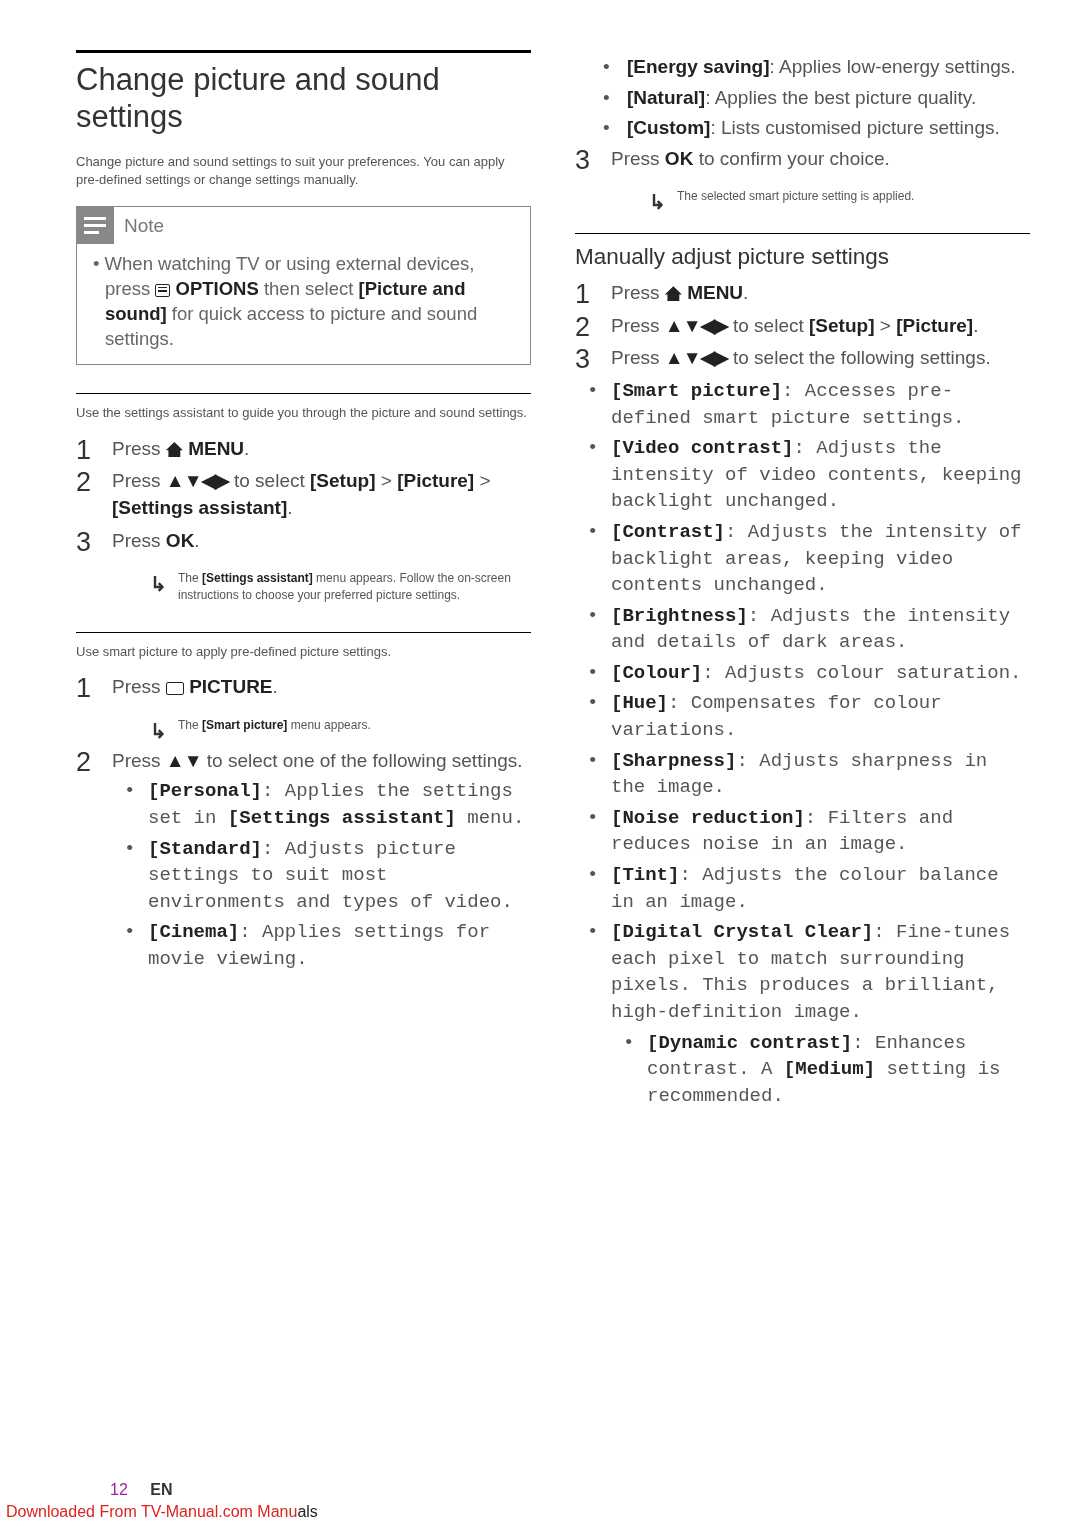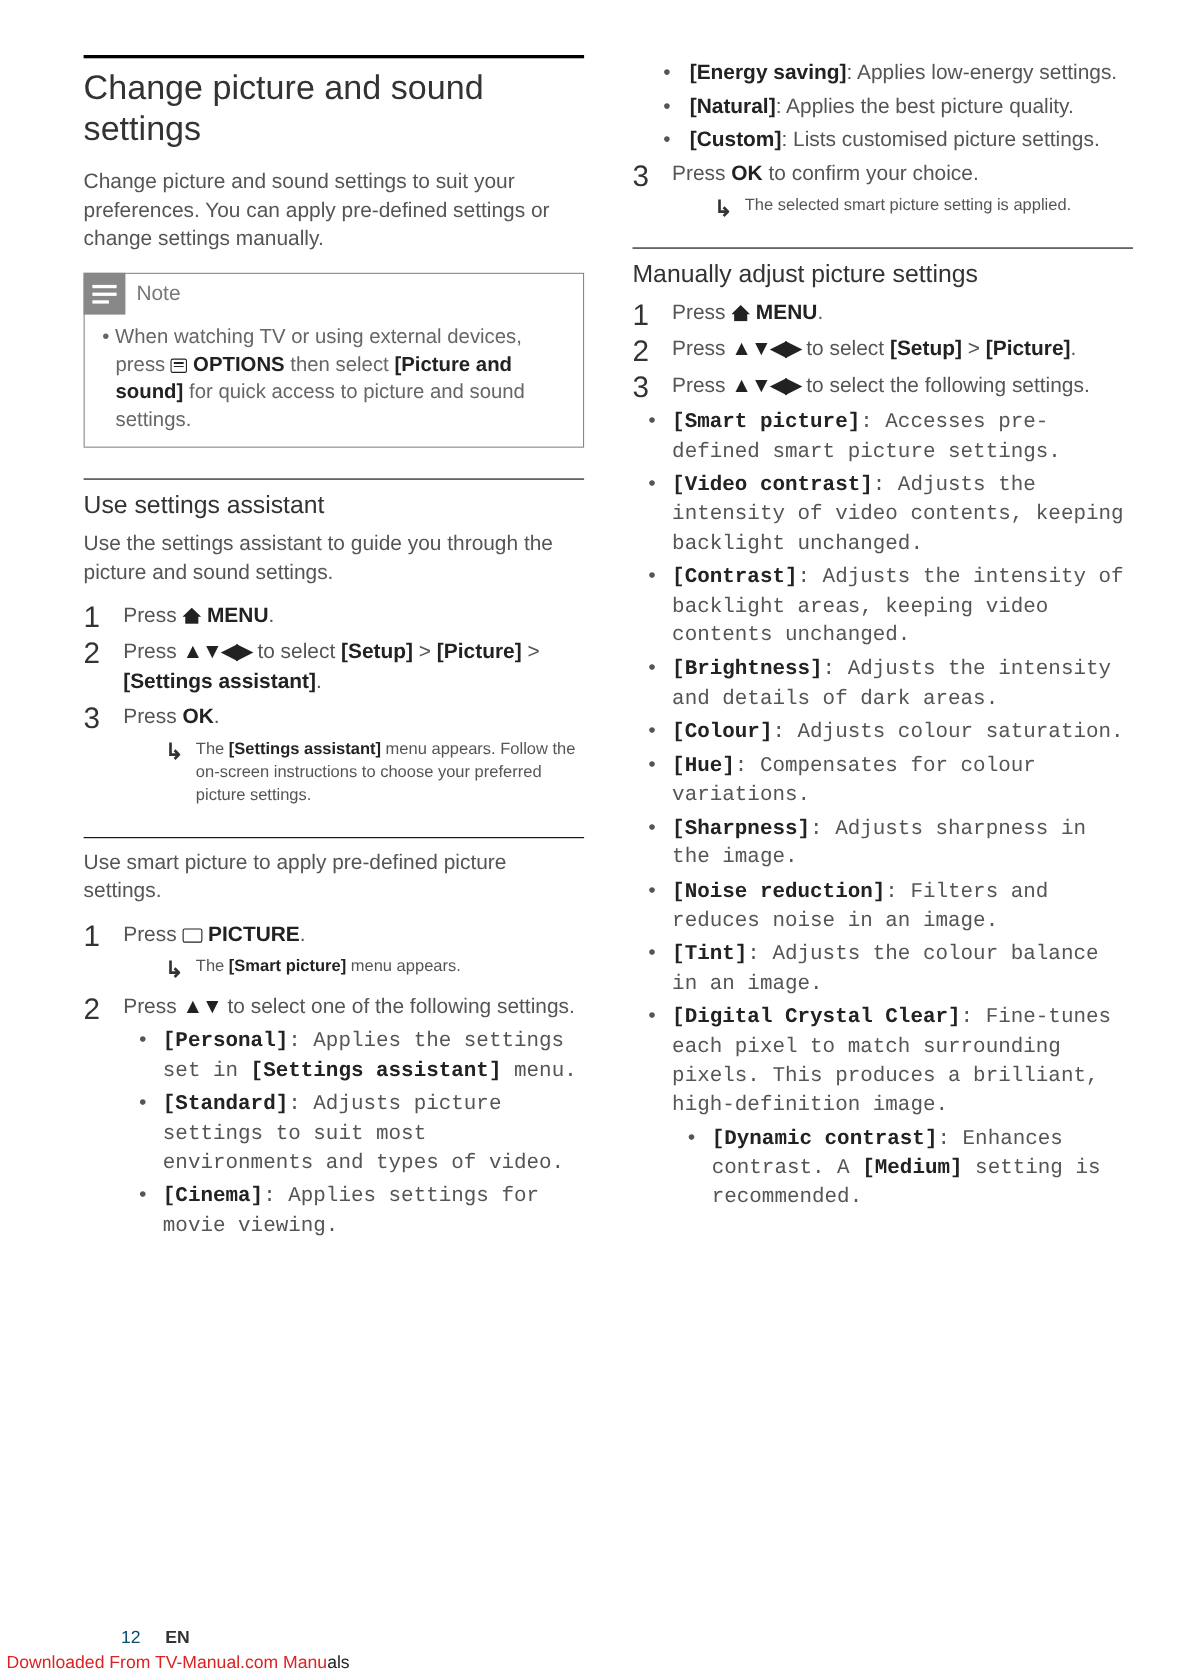--- a/index.html
+++ b/index.html
@@ -30,21 +30,21 @@
     width: 100%;
     margin: 28px 0 10px 0;
   }
   h2.main-heading {
     font-size: 31px;
     font-weight: 400;
     line-height: 1.2;
     margin-bottom: 18px;
   }
   p.para {
-    font-size: 19px;
+    font-size: 13px;
     line-height: 1.35;
     color: #555;
     font-weight: 300;
     margin-bottom: 14px;
   }
   h3.sub-heading {
     font-size: 22.5px;
     font-weight: 500;
     margin-bottom: 10px;
   }
@@ -127,24 +127,24 @@
     left: 28px;
     top: 0;
     font-size: 19px;
     color: #555;
   }
   ul.bullets.tight > li { padding-left: 36px; font-family: Liberation Mono, monospace; }
   ul.bullets.tight > li::before { left: 12px; }
   .result {
     position: relative;
     padding-left: 66px;
-    font-size: 15px;
+    font-size: 12px;
     line-height: 1.4;
     color: #555;
-    margin-top: 4px;
+    margin-top: 16px;
     font-weight: 300;
   }
   .result::before {
     content: "↳";
     position: absolute;
     left: 38px;
     top: 0;
     font-size: 20px;
     font-weight: 600;
     color: #333;
@@ -176,21 +176,21 @@
   }
   .arrows { font-weight: 700; color: #222; letter-spacing: -1px; }
   .footer {
     position: absolute;
     left: 0;
     bottom: 28px;
     width: 100%;
     padding-left: 110px;
     font-size: 16px;
   }
-  .footer .pn { color: #0c4a6e; margin-right: 18px; }
+  .footer .pn { color: #a21caf; margin-right: 18px; }
   .footer .en { color: #333; font-weight: 600; }
   .footer-link {
     position: absolute;
     left: 6px;
     bottom: 6px;
     font-size: 16px;
     color: #d22;
   }
   .footer-link .black { color: #222; }
 </style>
@@ -212,21 +212,20 @@
             <div class="bar short"></div>
         </div>
         <span class="note-title">Note</span>
       </div>
       <div class="note-body">
         <span>• When watching TV or using external devices, press </span><span class="icon-glyph icon-options"></span><span class="bold"> OPTIONS</span><span> then select </span><span class="bold">[Picture and sound]</span><span> for quick access to picture and sound settings.</span>
       </div>
     </div>
 
     <div class="sub-rule"></div>
-    <h3 class="sub-heading">Use settings assistant</h3>
     <p class="para">Use the settings assistant to guide you through the picture and sound settings.</p>
 
     <ol class="steps">
       <li>
         <span>Press </span><span class="icon-glyph icon-home"></span><span class="bold"> MENU</span><span>.</span>
       </li>
       <li>
         <span>Press </span><span class="arrows">▲▼◀▶</span><span> to select </span><span class="bold">[Setup]</span><span> &gt; </span><span class="bold">[Picture]</span><span> &gt; </span><span class="bold">[Settings assistant]</span><span>.</span>
       </li>
       <li>

